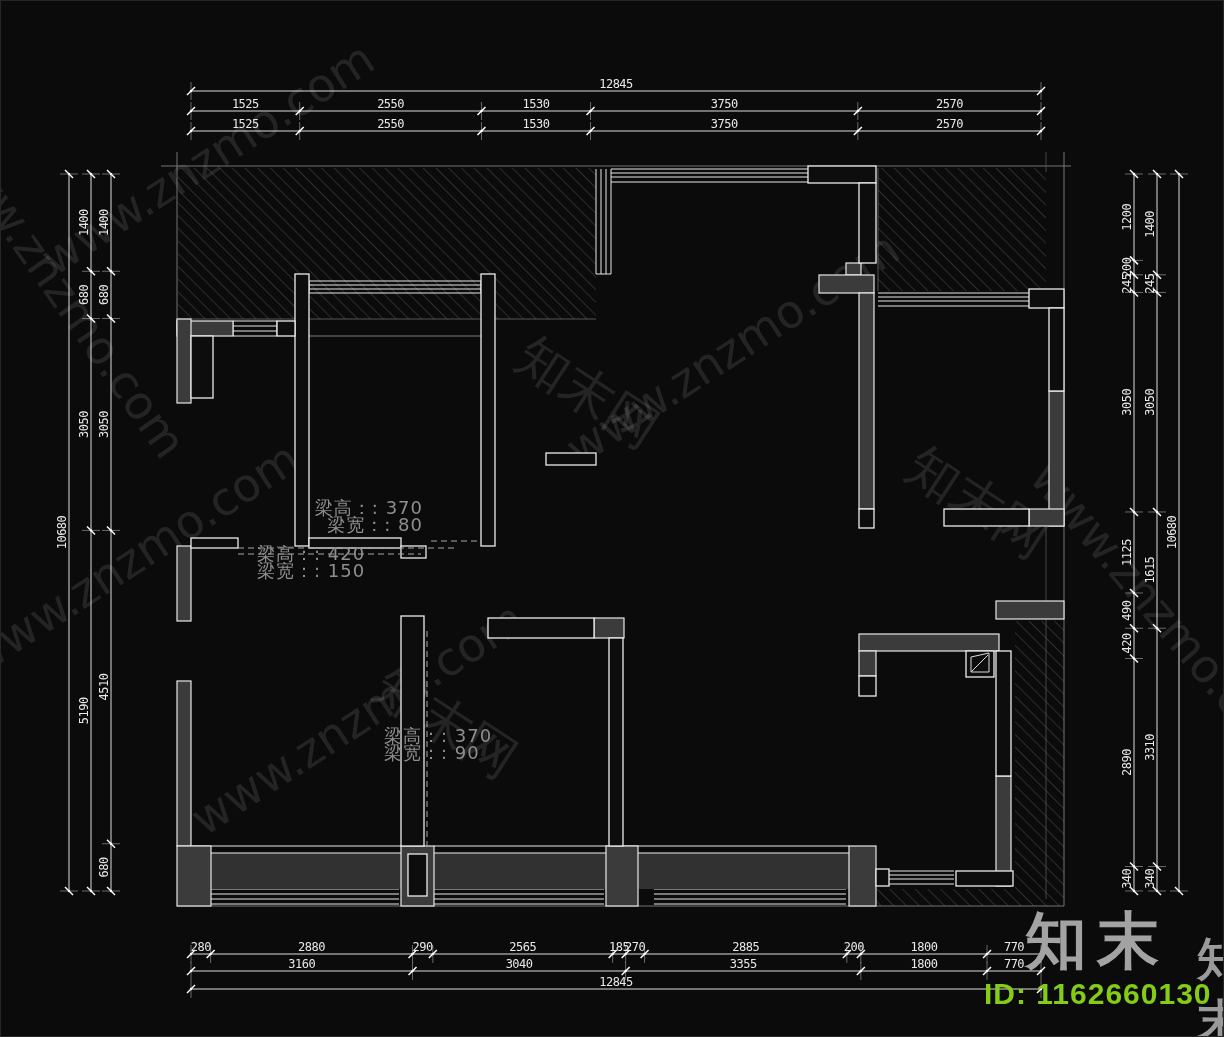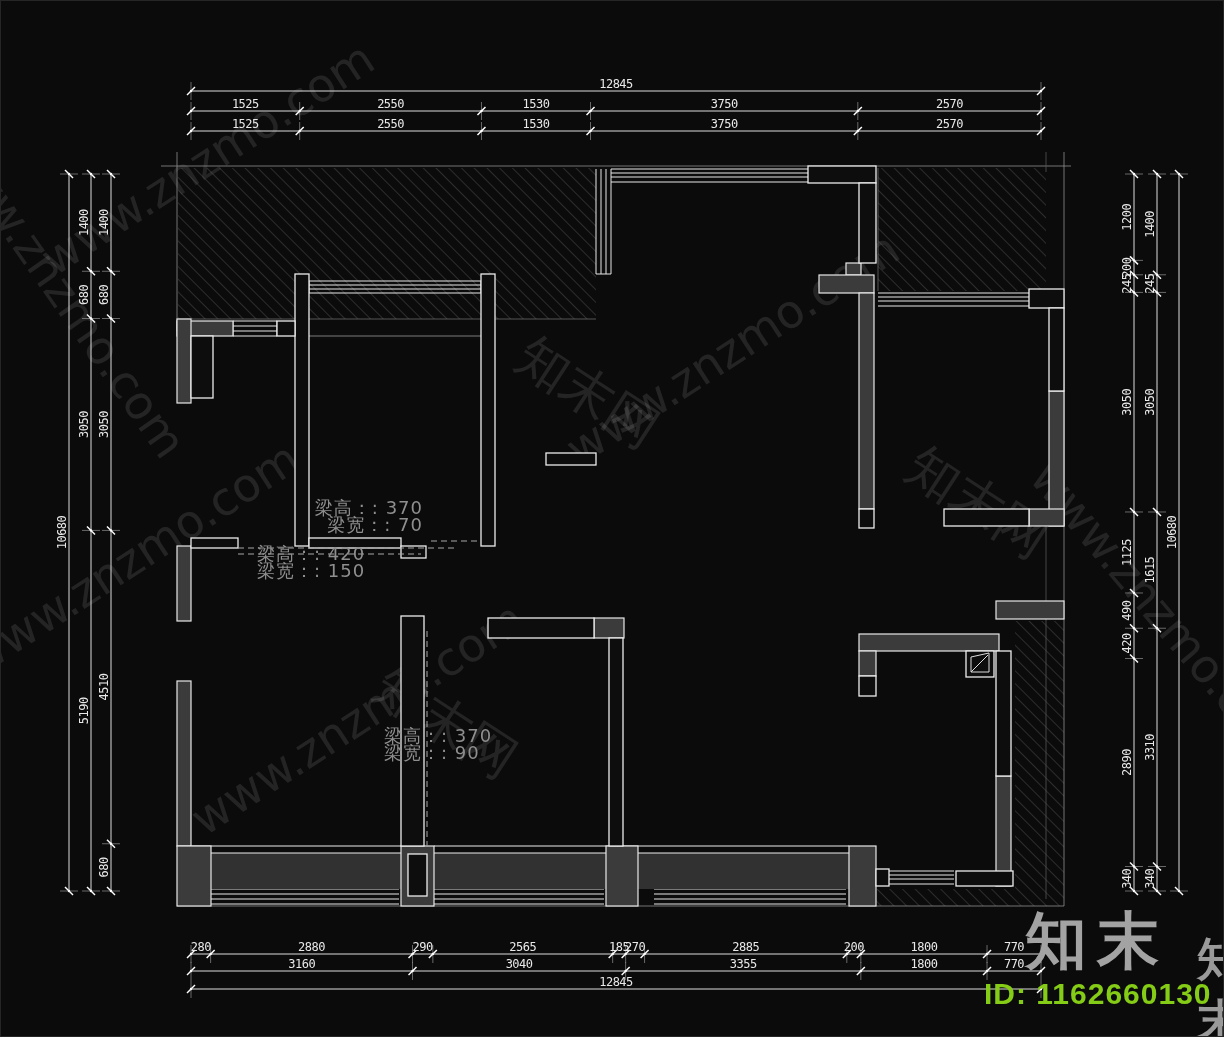--- a/index.html
+++ b/index.html
@@ -491,21 +491,21 @@
           <line x1="1169" y1="890" x2="1187" y2="890" stroke="#8a8a8a" stroke-width="0.75"></line>
           <line x1="1174" y1="886" x2="1182" y2="894" stroke="#fff" stroke-width="1.5"></line>
           <circle cx="1178" cy="890" r="1.2" fill="#fff"></circle>
           <text transform="translate(1175,531.5) rotate(-90)" text-anchor="middle" class="dimtext">10680</text>
         </g>
       </g>
   </svg>
 
   <div class="beam right" style="left:298px;top:498px;width:124px;">
     <div>梁高：: 370</div>
-    <div>梁宽：: 70</div>
+    <div>梁宽：: 80</div>
   </div>
   <div class="beam" style="left:256px;top:544px;">
     <div>梁高：: 420</div>
     <div>梁宽：: 150</div>
   </div>
   <div class="beam" style="left:383px;top:726px;">
     <div>梁高：: 370</div>
     <div>梁宽：: 90</div>
   </div>
 

